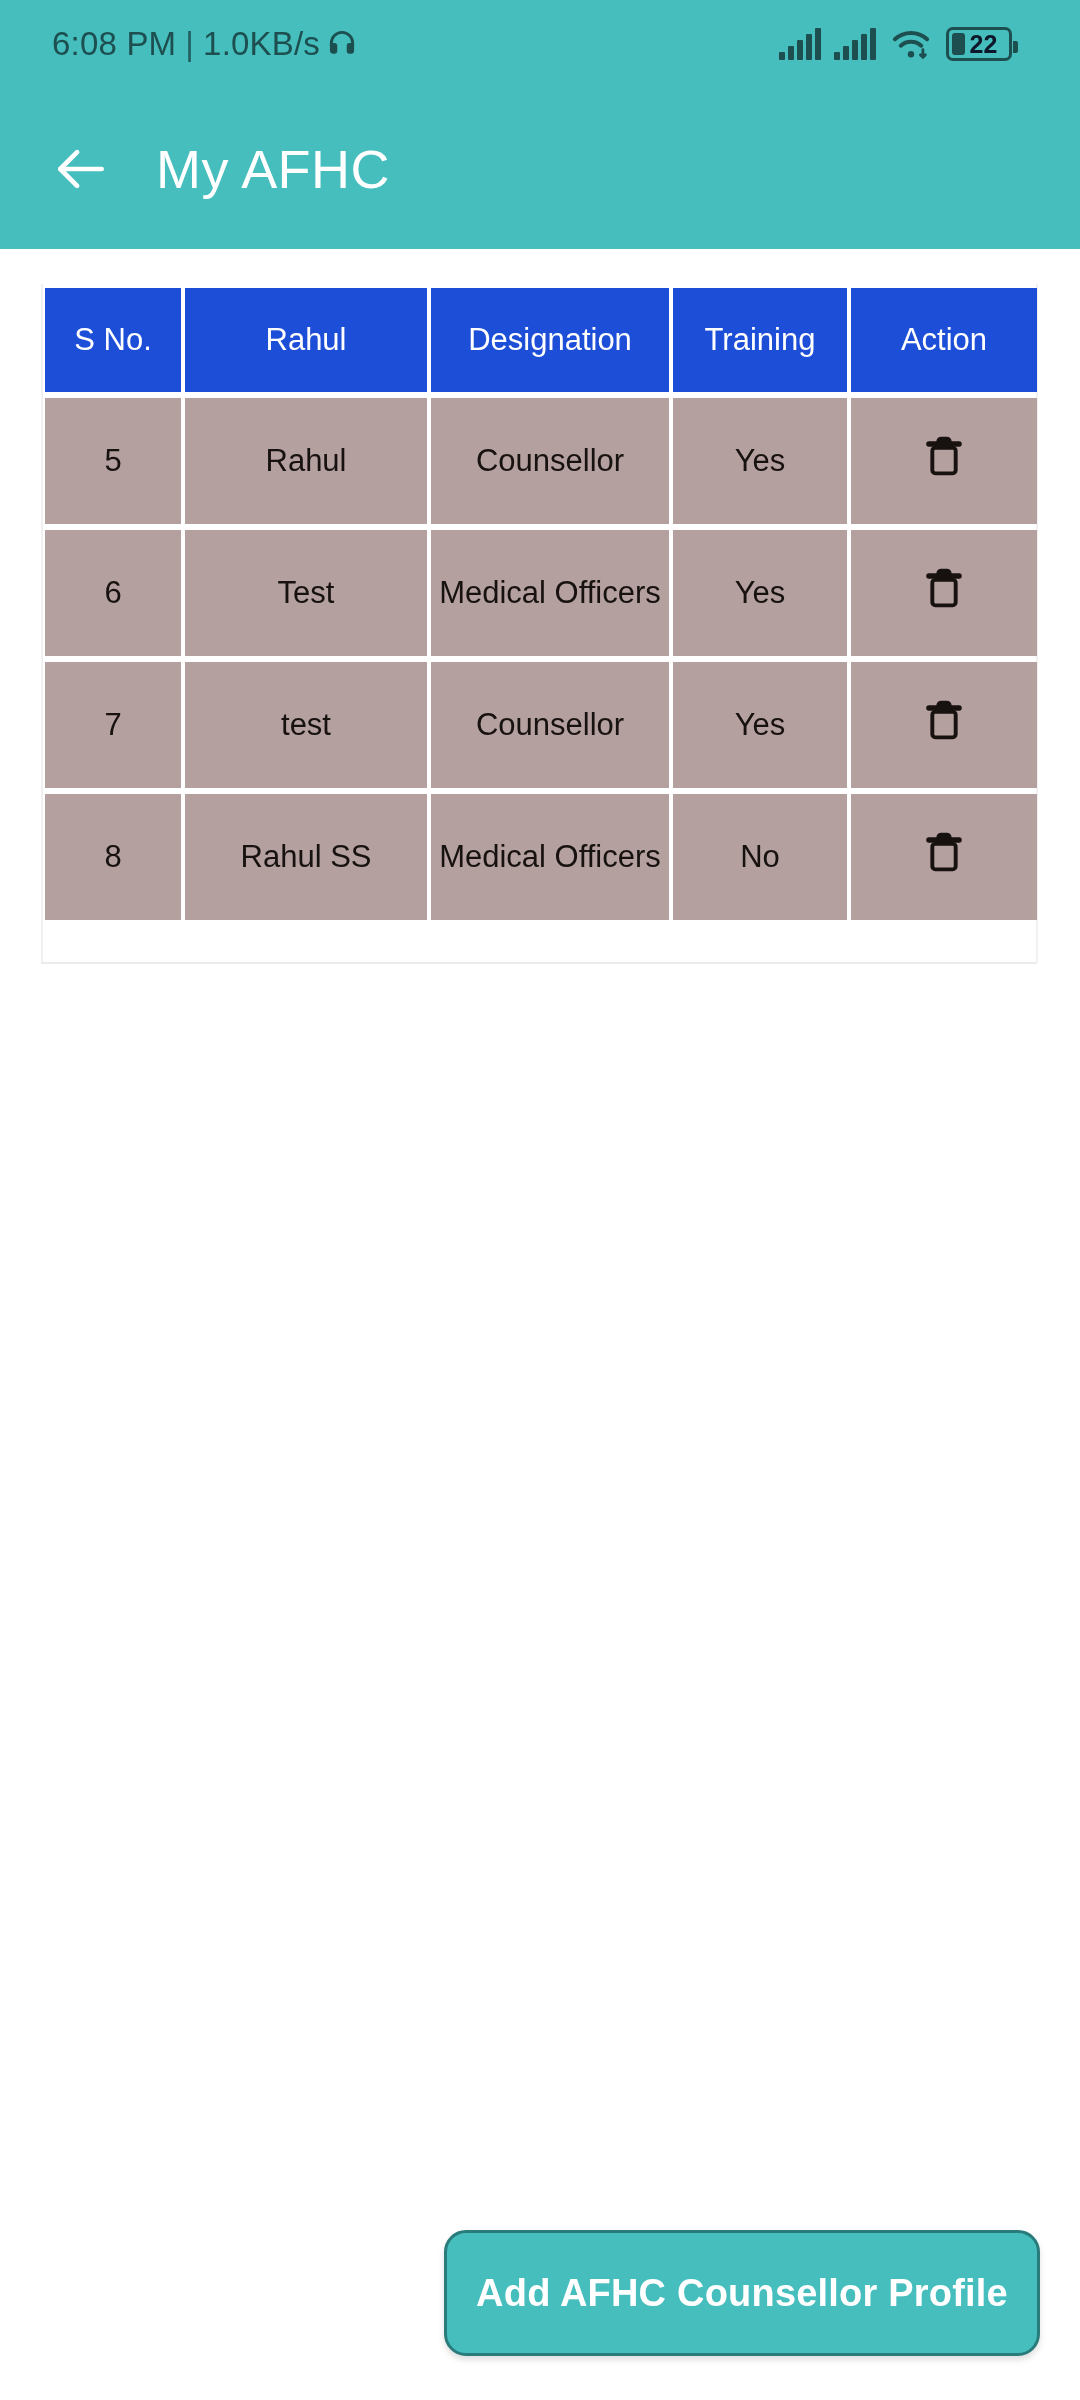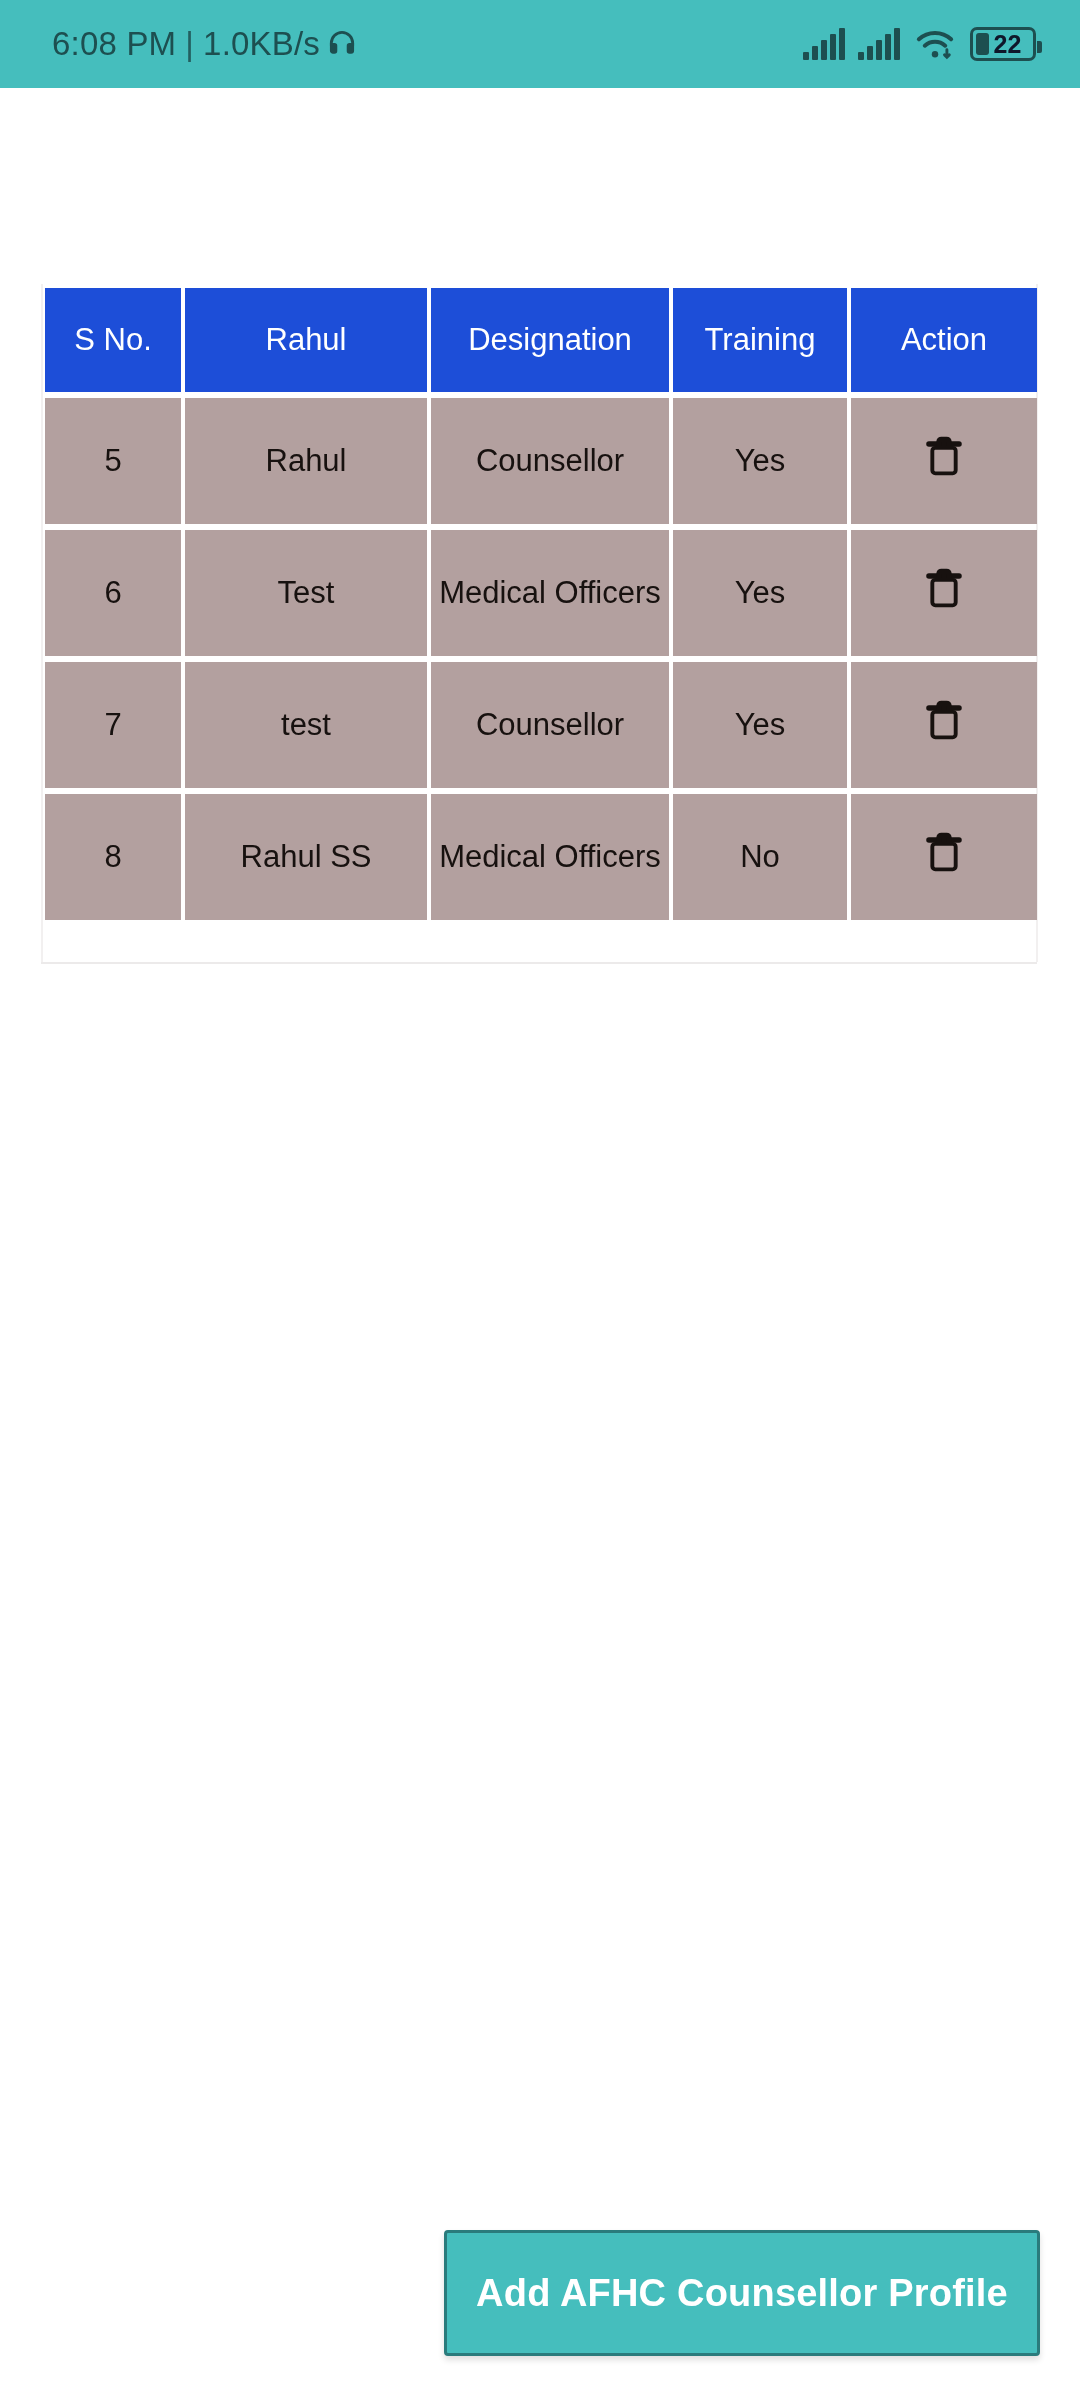--- a/index.html
+++ b/index.html
@@ -15,21 +15,21 @@
     background:#ffffff;
   }
 
   
   .statusbar {
     position:absolute; left:0; top:0;
     width:1080px; height:88px;
     background:#45BEBD;
     display:flex; align-items:center;
     justify-content:space-between;
-    padding:0 44px 0 52px;
+    padding:0 68px 0 52px;
   }
   .status-left {
     display:flex; align-items:center; gap:0px;
     color:#1d4f50;
     font-size:33px; font-weight:500;
     letter-spacing:0.2px;
     white-space:nowrap;
   }
   .status-left .sep { margin:0 9px; opacity:.85; }
   .headset-ic { display:inline-block; margin-left:6px; position:relative; top:3px; }
@@ -146,21 +146,21 @@
 
   .trash { display:inline-block; line-height:0; cursor:pointer; }
 
   
   .add-btn {
     position:absolute;
     left:444px; top:2230px;
     width:596px; height:126px;
     background:#45BEBD;
     border:3px solid #2a7b7c;
-    border-radius:4px;
+    border-radius:22px;
     color:#ffffff;
     font-size:38px;
     font-weight:700;
     display:flex; align-items:center; justify-content:center;
     letter-spacing:0.2px;
     cursor:pointer;
     box-shadow:0 4px 6px rgba(0,0,0,0.13);
     white-space:nowrap;
   }
 </style>
@@ -206,20 +206,31 @@
           <path d="M19 13.4v4.2M17.6 16.4l1.4 1.4 1.4-1.4" stroke-width="1.7"></path>
         </svg>
       </span>
       <span class="batt">
         <span class="fill"></span>
         <span class="lvl">22</span>
       </span>
     </div>
   </div>
 
+  <div class="appbar">
+    <div class="back-btn">
+      <span style="line-height:0;">
+        <svg width="62" height="62" viewBox="0 0 24 24" fill="none" stroke="#ffffff" stroke-width="1.8" stroke-linecap="round" stroke-linejoin="round">
+          <path d="M20 12H4"></path>
+          <path d="M10.5 5.5L4 12l6.5 6.5"></path>
+        </svg>
+      </span>
+    </div>
+    <div class="appbar-title">My AFHC</div>
+  </div>
 
   <div class="table-left-rule"></div>
   <div class="table-right-rule"></div>
 
   <div class="table-wrap">
     <table class="afhc">
       <colgroup>
         <col class="col-sno">
           <col class="col-name">
           <col class="col-desig">

